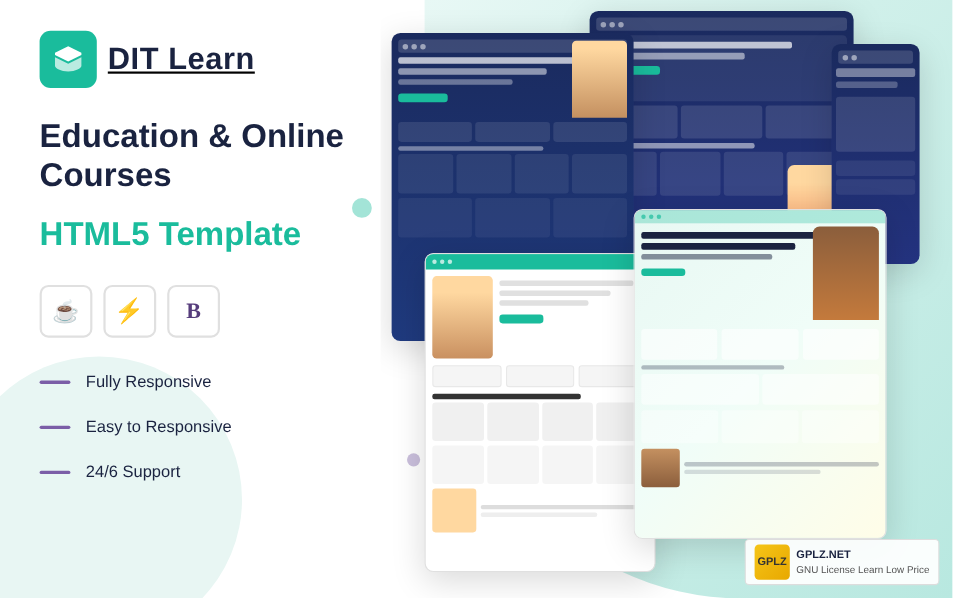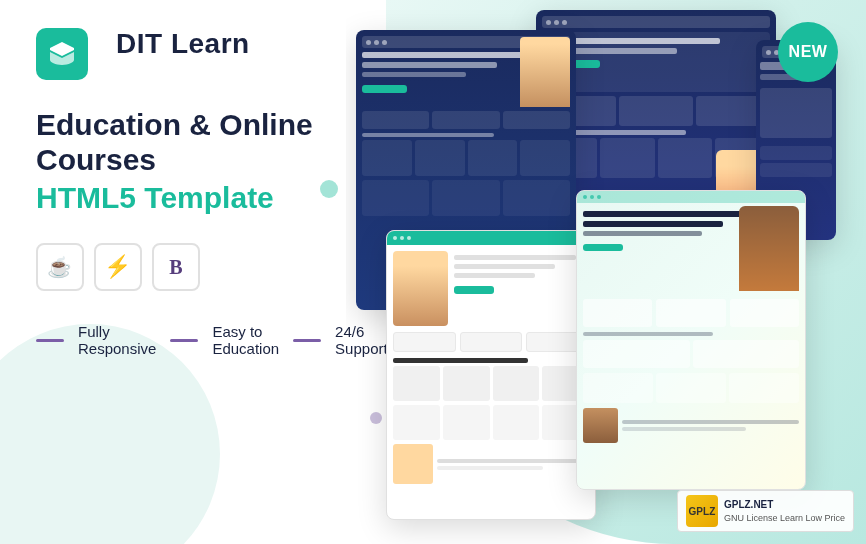--- a/index.html
+++ b/index.html
@@ -42,22 +42,24 @@
       z-index: 2;
       padding: 28px 36px;
       display: flex;
       flex-direction: column;
       justify-content: flex-start;
     }
 
     
     .logo-row {
       display: flex;
-      gap: 28px;
+      align-items: center;
+      gap: 10px;
       margin-bottom: 28px;
+      text-decoration: underline;
     }
     .logo-icon {
       width: 52px;
       height: 52px;
       background: #1abc9c;
       border-radius: 10px;
       display: flex;
       align-items: center;
       justify-content: center;
     }
@@ -71,21 +73,21 @@
       color: #1a2340;
       letter-spacing: 0.5px;
     }
 
     
     .headline-main {
       font-size: 30px;
       font-weight: 800;
       color: #1a2340;
       line-height: 1.15;
-      margin-bottom: 4px;
+      margin-bottom: 20px;
     }
     .headline-sub {
       font-size: 30px;
       font-weight: 800;
       color: #1abc9c;
       margin-bottom: 28px;
     }
 
     
     .tech-icons-row {
@@ -102,21 +104,22 @@
       display: flex;
       align-items: center;
       justify-content: center;
       background: #fff;
       font-size: 22px;
     }
 
     
     .feature-list {
       display: flex;
-      gap: 14px;
+      flex-direction: column;
+      gap: 24px;
     }
     .feature-item {
       display: flex;
       align-items: center;
       gap: 14px;
     }
     .feature-dash {
       width: 28px;
       height: 3px;
       background: #7b5ea7;
@@ -528,35 +531,32 @@
     <div class="tech-icon-box" style="color:#563d7c; font-weight:900; font-size:20px; font-family:Georgia;">B</div>
   </div>
 
   <div class="feature-list">
     <div class="feature-item">
       <div class="feature-dash"></div>
       <span class="feature-text">Fully Responsive</span>
     </div>
     <div class="feature-item">
       <div class="feature-dash"></div>
-      <span class="feature-text">Easy to Education</span>
+      <span class="feature-text">Easy to Responsive</span>
     </div>
     <div class="feature-item">
       <div class="feature-dash"></div>
       <span class="feature-text">24/6 Support</span>
     </div>
   </div>
 
 </div>
 
 <div class="right-panel">
 
-  <div class="new-badge">
-    <span class="new-badge-text">NEW</span>
-  </div>
 
   <div class="mockups-container">
 
     <div class="mockup-screen mockup-2">
       <div class="mockup-header">
         <div class="mockup-dot"></div>
         <div class="mockup-dot"></div>
         <div class="mockup-dot"></div>
       </div>
       <div class="mockup-hero">

